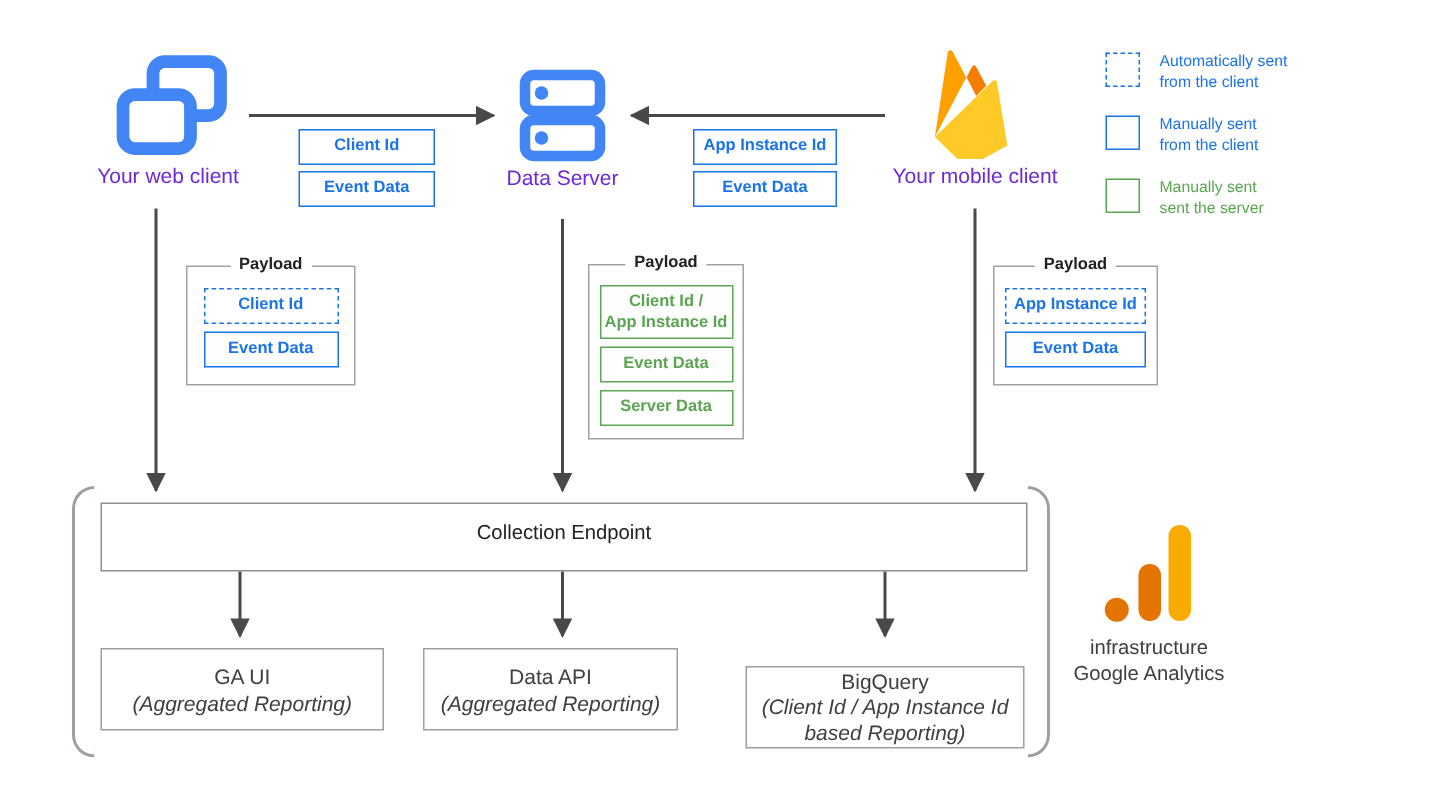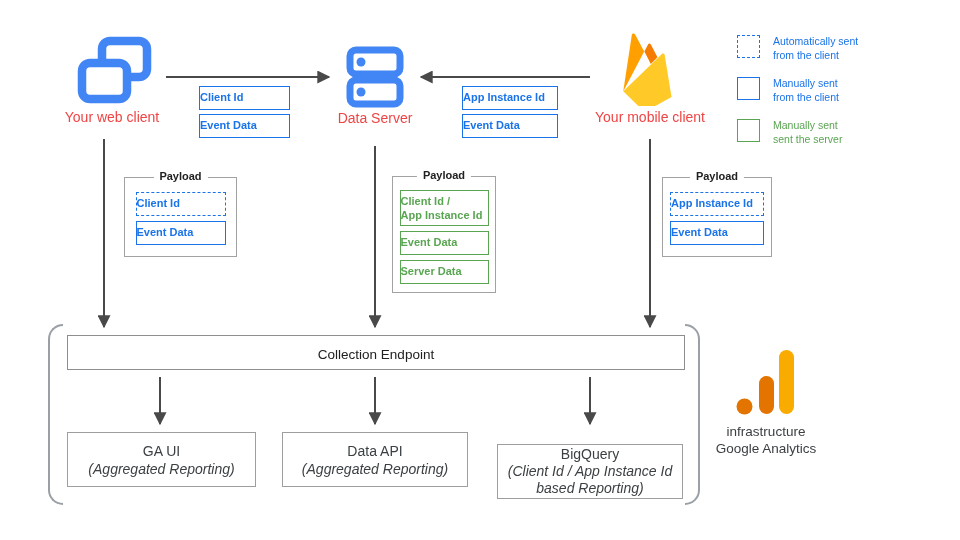--- a/index.html
+++ b/index.html
@@ -1,25 +1,25 @@
 <!DOCTYPE html>
 <html><head>
 <meta charset="utf-8">
 <style>
   html,body{margin:0;padding:0;background:#fff;}
   .canvas{
     position:relative;width:960px;height:540px;background:#fff;overflow:hidden;
     font-family:"Liberation Sans", sans-serif;color:#212121;
   }
   .abs{position:absolute;}
-  .node-label{font-size:14px;color:#ef4444;text-align:center;}
+  .node-label{font-size:14px;color:#6d28d9;text-align:center;}
   
   .chip{
     box-sizing:border-box;background:#fff;border:1.5px solid #1a73e8;color:#1a73e8;
-    font-size:11px;font-weight:bold;text-align:left;height:24px;line-height:21px;
+    font-size:11px;font-weight:bold;text-align:center;height:24px;line-height:21px;
   }
   .chip.dashed{border-style:dashed;}
   .chip.green{border-color:#5aa552;color:#5aa552;}
   .chip.tall{height:36px;line-height:14px;padding-top:3px;}
   .chip-stack .chip{margin-bottom:4px;}
   
   .payload{
     box-sizing:border-box;border:1px solid #a2a2a2;background:#fff;
   }
   .payload-title{
@@ -150,27 +150,27 @@
 
   <div class="abs payload" style="left:662px;top:177px;width:110px;height:80px;padding-top:14px;">
     <span class="payload-title">Payload</span>
     <div class="chip dashed" style="width:94px;">App Instance Id</div>
     <div class="chip" style="width:94px;">Event Data</div>
   </div>
 
   <div class="abs bracket left" style="left:48px;top:324px;"></div>
   <div class="abs bracket right" style="left:685px;top:324px;"></div>
 
-  <div class="abs endpoint" style="left:67px;top:335px;width:618px;height:35px;">Collection Endpoint</div>
+  <div class="abs endpoint" style="left:67px;top:335px;width:618px;height:46px;">Collection Endpoint</div>
 
   <div class="abs infra-box" style="left:67px;top:432px;width:189px;height:55px;justify-content:center;">
     <div>GA UI</div>
     <div class="subtitle">(Aggregated Reporting)</div>
   </div>
-  <div class="abs infra-box" style="left:282px;top:432px;width:186px;height:55px;">
+  <div class="abs infra-box" style="left:282px;top:432px;width:170px;height:55px;">
     <div>Data API</div>
     <div class="subtitle">(Aggregated Reporting)</div>
   </div>
   <div class="abs infra-box" style="left:497px;top:444px;width:186px;height:55px;line-height:17px;">
     <div>BigQuery</div>
     <div class="subtitle preline">(Client Id / App Instance Id
 based Reporting)</div>
   </div>
 
   <svg class="abs" style="left:735px;top:348px;" width="64" height="68" viewBox="0 0 64 68">

